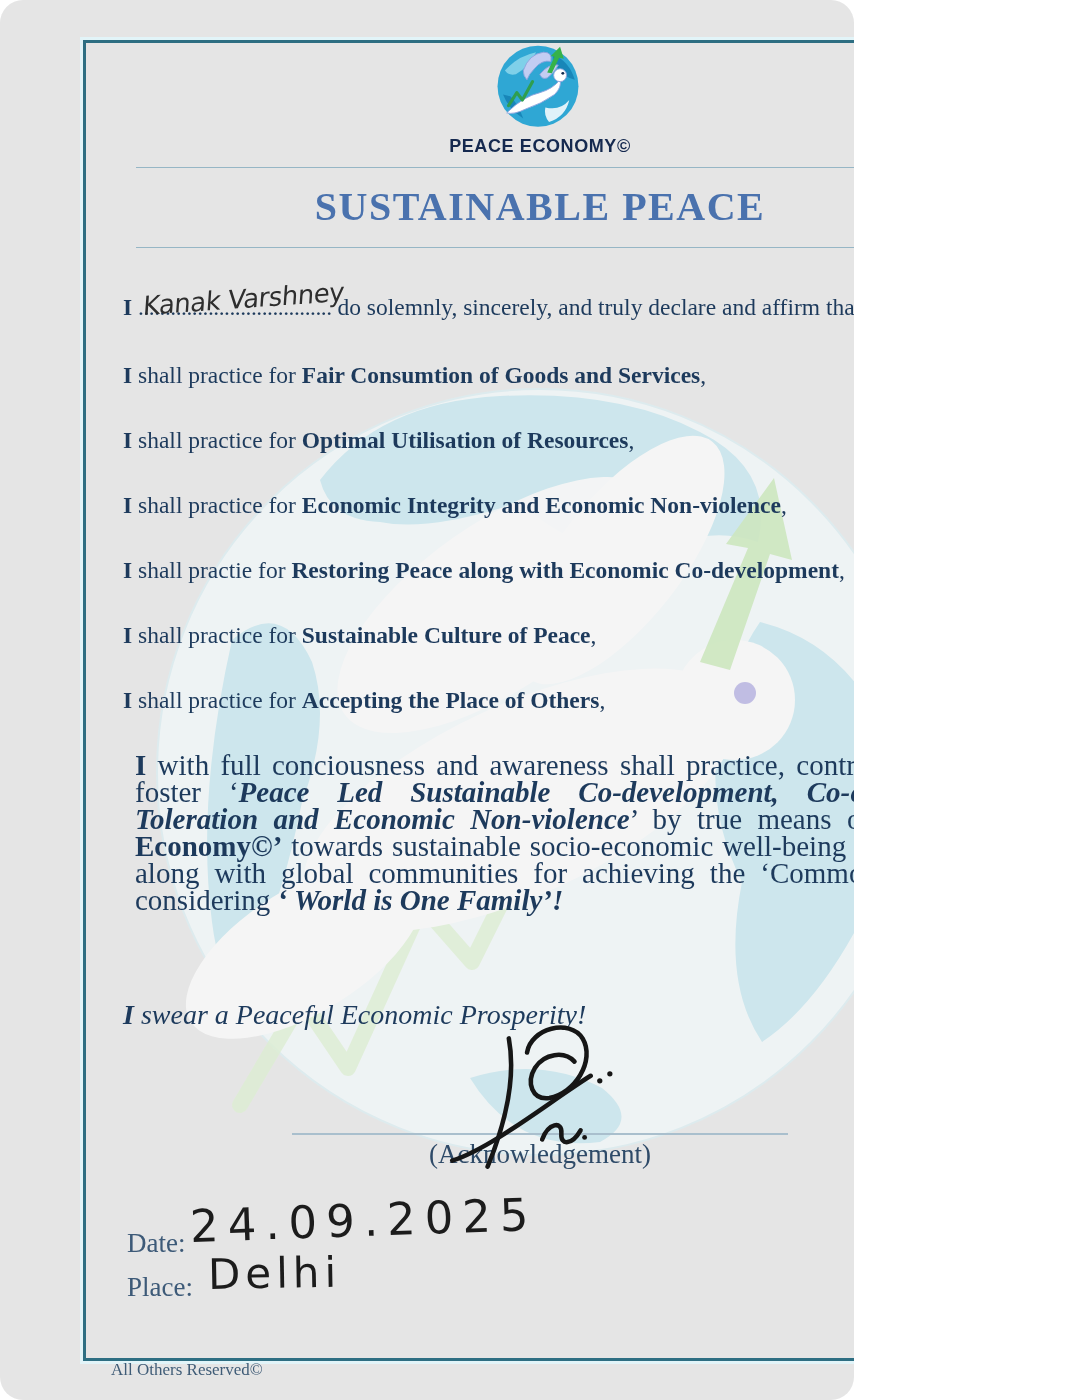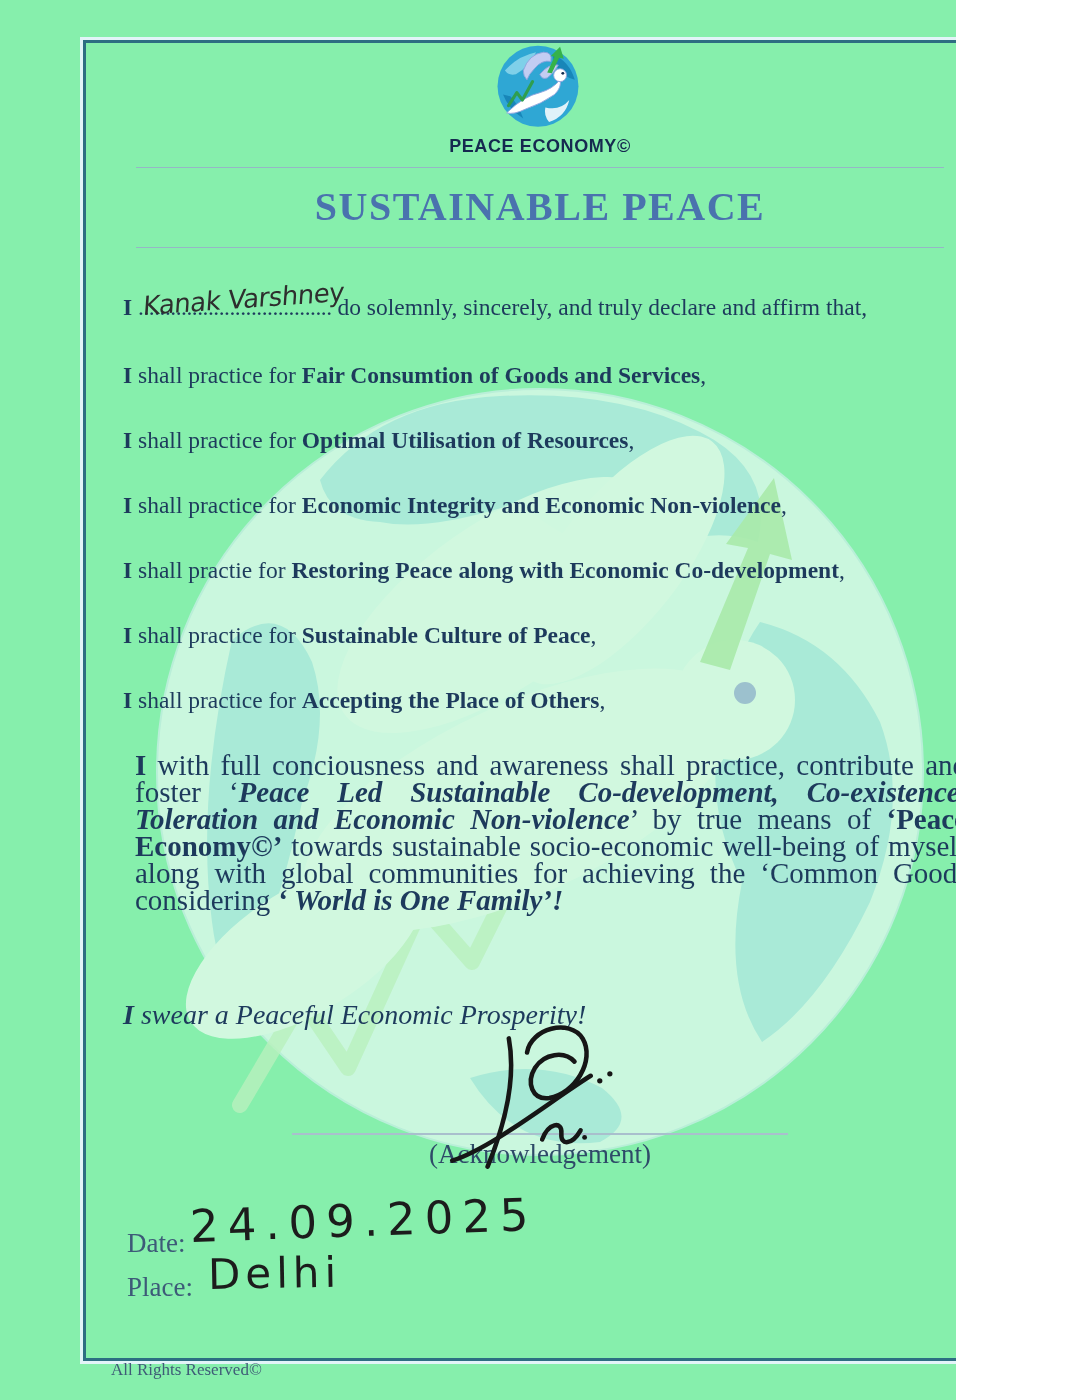--- a/index.html
+++ b/index.html
@@ -1,17 +1,17 @@
 <!DOCTYPE html>
 <html><head>
 <meta charset="utf-8">
 <style>
   html,body{margin:0;padding:0;background:#ffffff;}
-  .page{position:relative;width:956px;height:1400px;background:#86efac;overflow:hidden;
-        font-family:"Liberation Serif",serif;color:#1d3a5c;}
+  .page{position:relative;width:854px;height:1400px;background:#e5e5e5;overflow:hidden;
+        font-family:"Liberation Serif",serif;color:#1d3a5c;border-radius:23px;}
   .frame{position:absolute;left:83px;top:40px;width:907px;height:1315px;
          border:3px solid #2d6e82;box-shadow:0 0 0 3px #e2f4f8;z-index:1;}
   .watermark{position:absolute;left:0;top:0;z-index:0;pointer-events:none;}
   .layer{position:absolute;left:0;top:0;width:1080px;height:1400px;z-index:2;}
 
   .logo{position:absolute;left:492px;top:42px;width:92px;height:94px;}
   .brand{position:absolute;left:0;top:136px;width:1080px;text-align:center;
          font-family:"Liberation Sans",sans-serif;font-weight:bold;font-size:18px;
          letter-spacing:.6px;color:#15294f;}
   .divider{position:absolute;left:136px;width:808px;height:1px;background:#96b6c5;}
@@ -143,15 +143,15 @@
       </g>
     </svg>
     <div class="ack-line"></div>
     <div class="ack-label">(Acknowledgement)</div>
 
     <div class="field-label date-label">Date:</div>
     <div class="hand hand-date">24.09.2025</div>
     <div class="field-label place-label">Place:</div>
     <div class="hand hand-place">Delhi</div>
 
-    <div class="rights">All Rights Reserved©</div>
+    <div class="rights">All Others Reserved©</div>
   </div>
 </div>
 
 </body></html>

